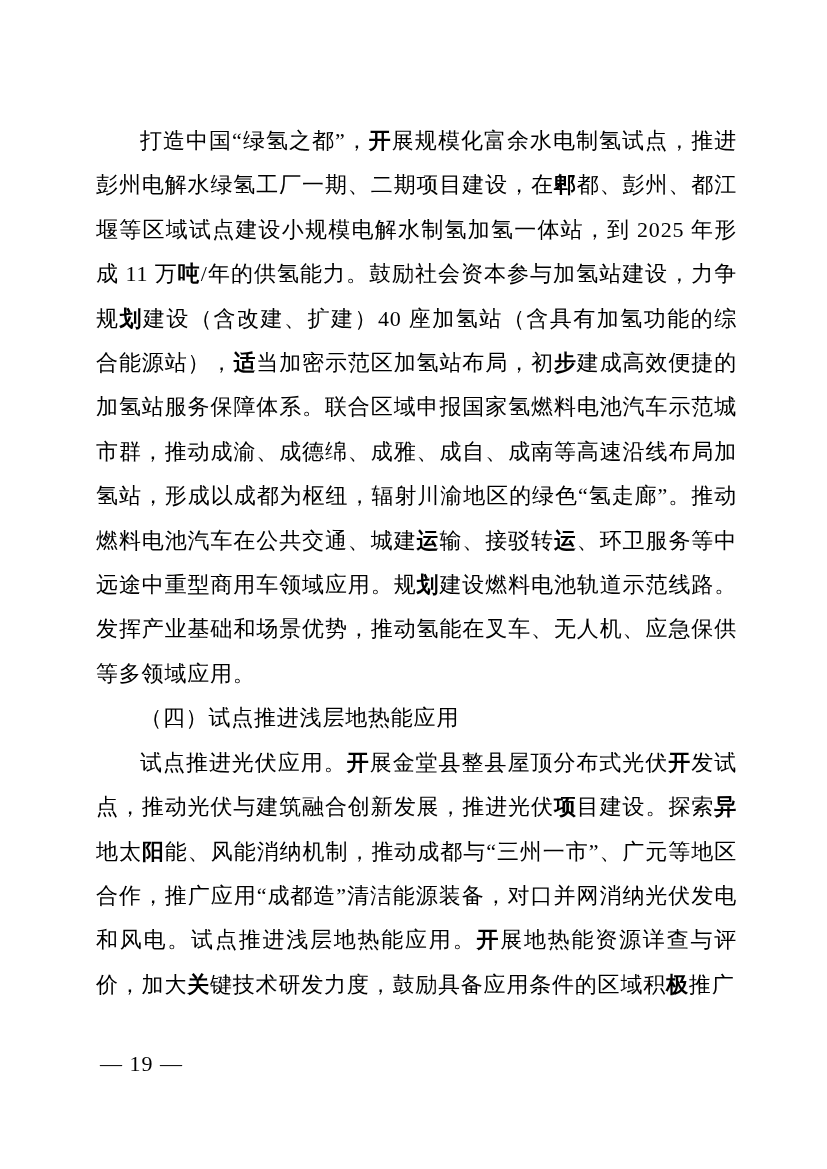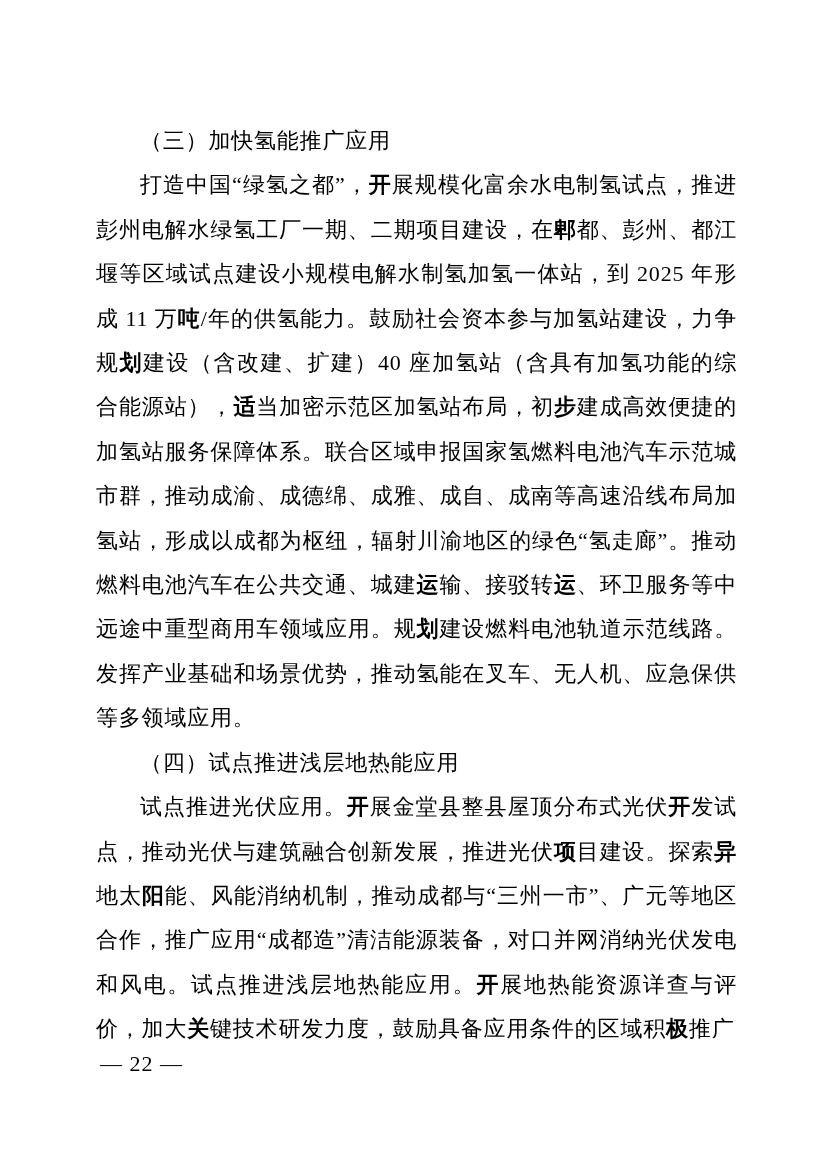--- a/index.html
+++ b/index.html
@@ -46,21 +46,20 @@
     font-size: 22px;
     letter-spacing: 1px;
     color: #000000;
   }
 </style>
 </head>
 <body>
 
 <div class="page">
   <div class="content">
-      <p class="heading"><span>（三）加快氢能推广应用</span></p>
       <p class="para"><span>打造中国“绿氢之都”，</span><span class="bold">开</span><span>展规模化富余水电制氢试点，推进彭州电解水绿氢工厂一期、二期项目建设，在</span><span class="bold">郫</span><span>都、彭州、都江堰等区域试点建设小规模电解水制氢加氢一体站，到 2025 年形成 11 万</span><span class="bold">吨</span><span>/年的供氢能力。鼓励社会资本参与加氢站建设，力争规</span><span class="bold">划</span><span>建设（含改建、扩建）40 座加氢站（含具有加氢功能的综合能源站），</span><span class="bold">适</span><span>当加密示范区加氢站布局，初</span><span class="bold">步</span><span>建成高效便捷的加氢站服务保障体系。联合区域申报国家氢燃料电池汽车示范城市群，推动成渝、成德绵、成雅、成自、成南等高速沿线布局加氢站，形成以成都为枢纽，辐射川渝地区的绿色“氢走廊”。推动燃料电池汽车在公共交通、城建</span><span class="bold">运</span><span>输、接驳转</span><span class="bold">运</span><span>、环卫服务等中远途中重型商用车领域应用。规</span><span class="bold">划</span><span>建设燃料电池轨道示范线路。发挥产业基础和场景优势，推动氢能在叉车、无人机、应急保供等多领域应用。</span></p>
       <p class="heading"><span>（四）试点推进浅层地热能应用</span></p>
       <p class="para"><span>试点推进光伏应用。</span><span class="bold">开</span><span>展金堂县整县屋顶分布式光伏</span><span class="bold">开</span><span>发试点，推动光伏与建筑融合创新发展，推进光伏</span><span class="bold">项</span><span>目建设。探索</span><span class="bold">异</span><span>地太</span><span class="bold">阳</span><span>能、风能消纳机制，推动成都与“三州一市”、广元等地区合作，推广应用“成都造”清洁能源装备，对口并网消纳光伏发电和风电。试点推进浅层地热能应用。</span><span class="bold">开</span><span>展地热能资源详查与评价，加大</span><span class="bold">关</span><span>键技术研发力度，鼓励具备应用条件的区域积</span><span class="bold">极</span><span>推广</span></p>
     </div>
   <div class="footer">
-    <span>— 22 —</span>
+    <span>— 19 —</span>
   </div>
 </div>
 
 </body></html>

